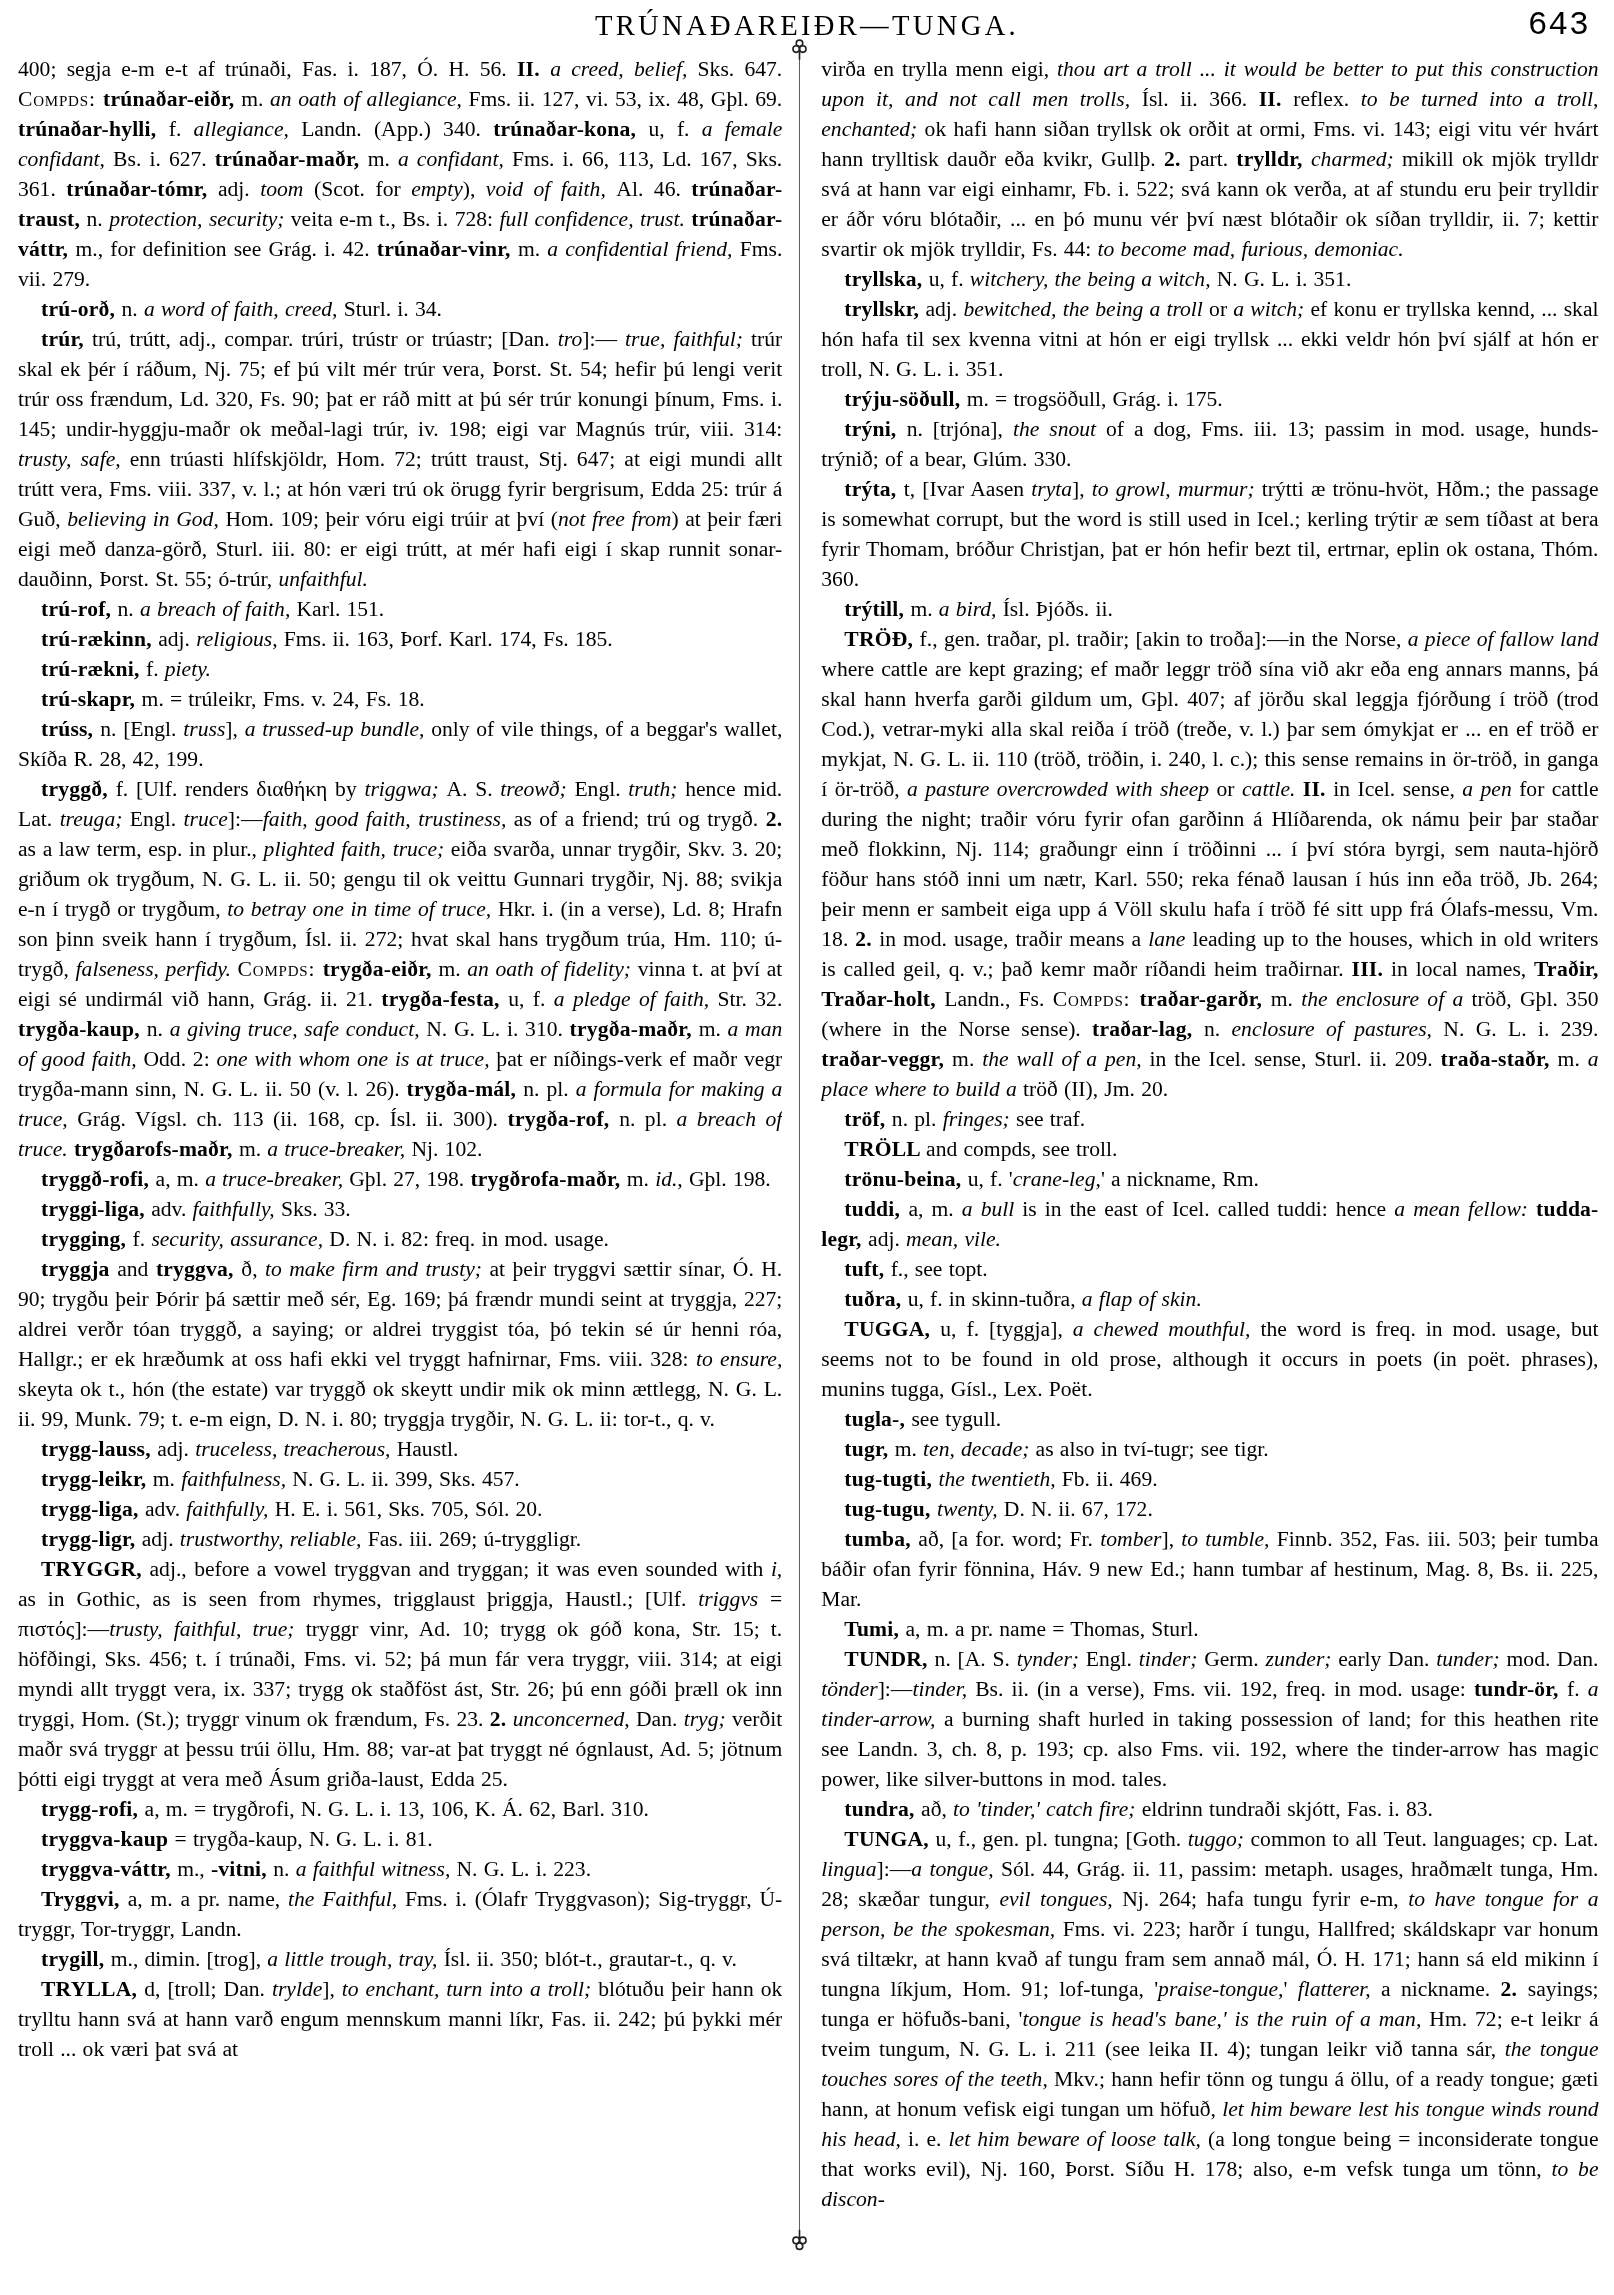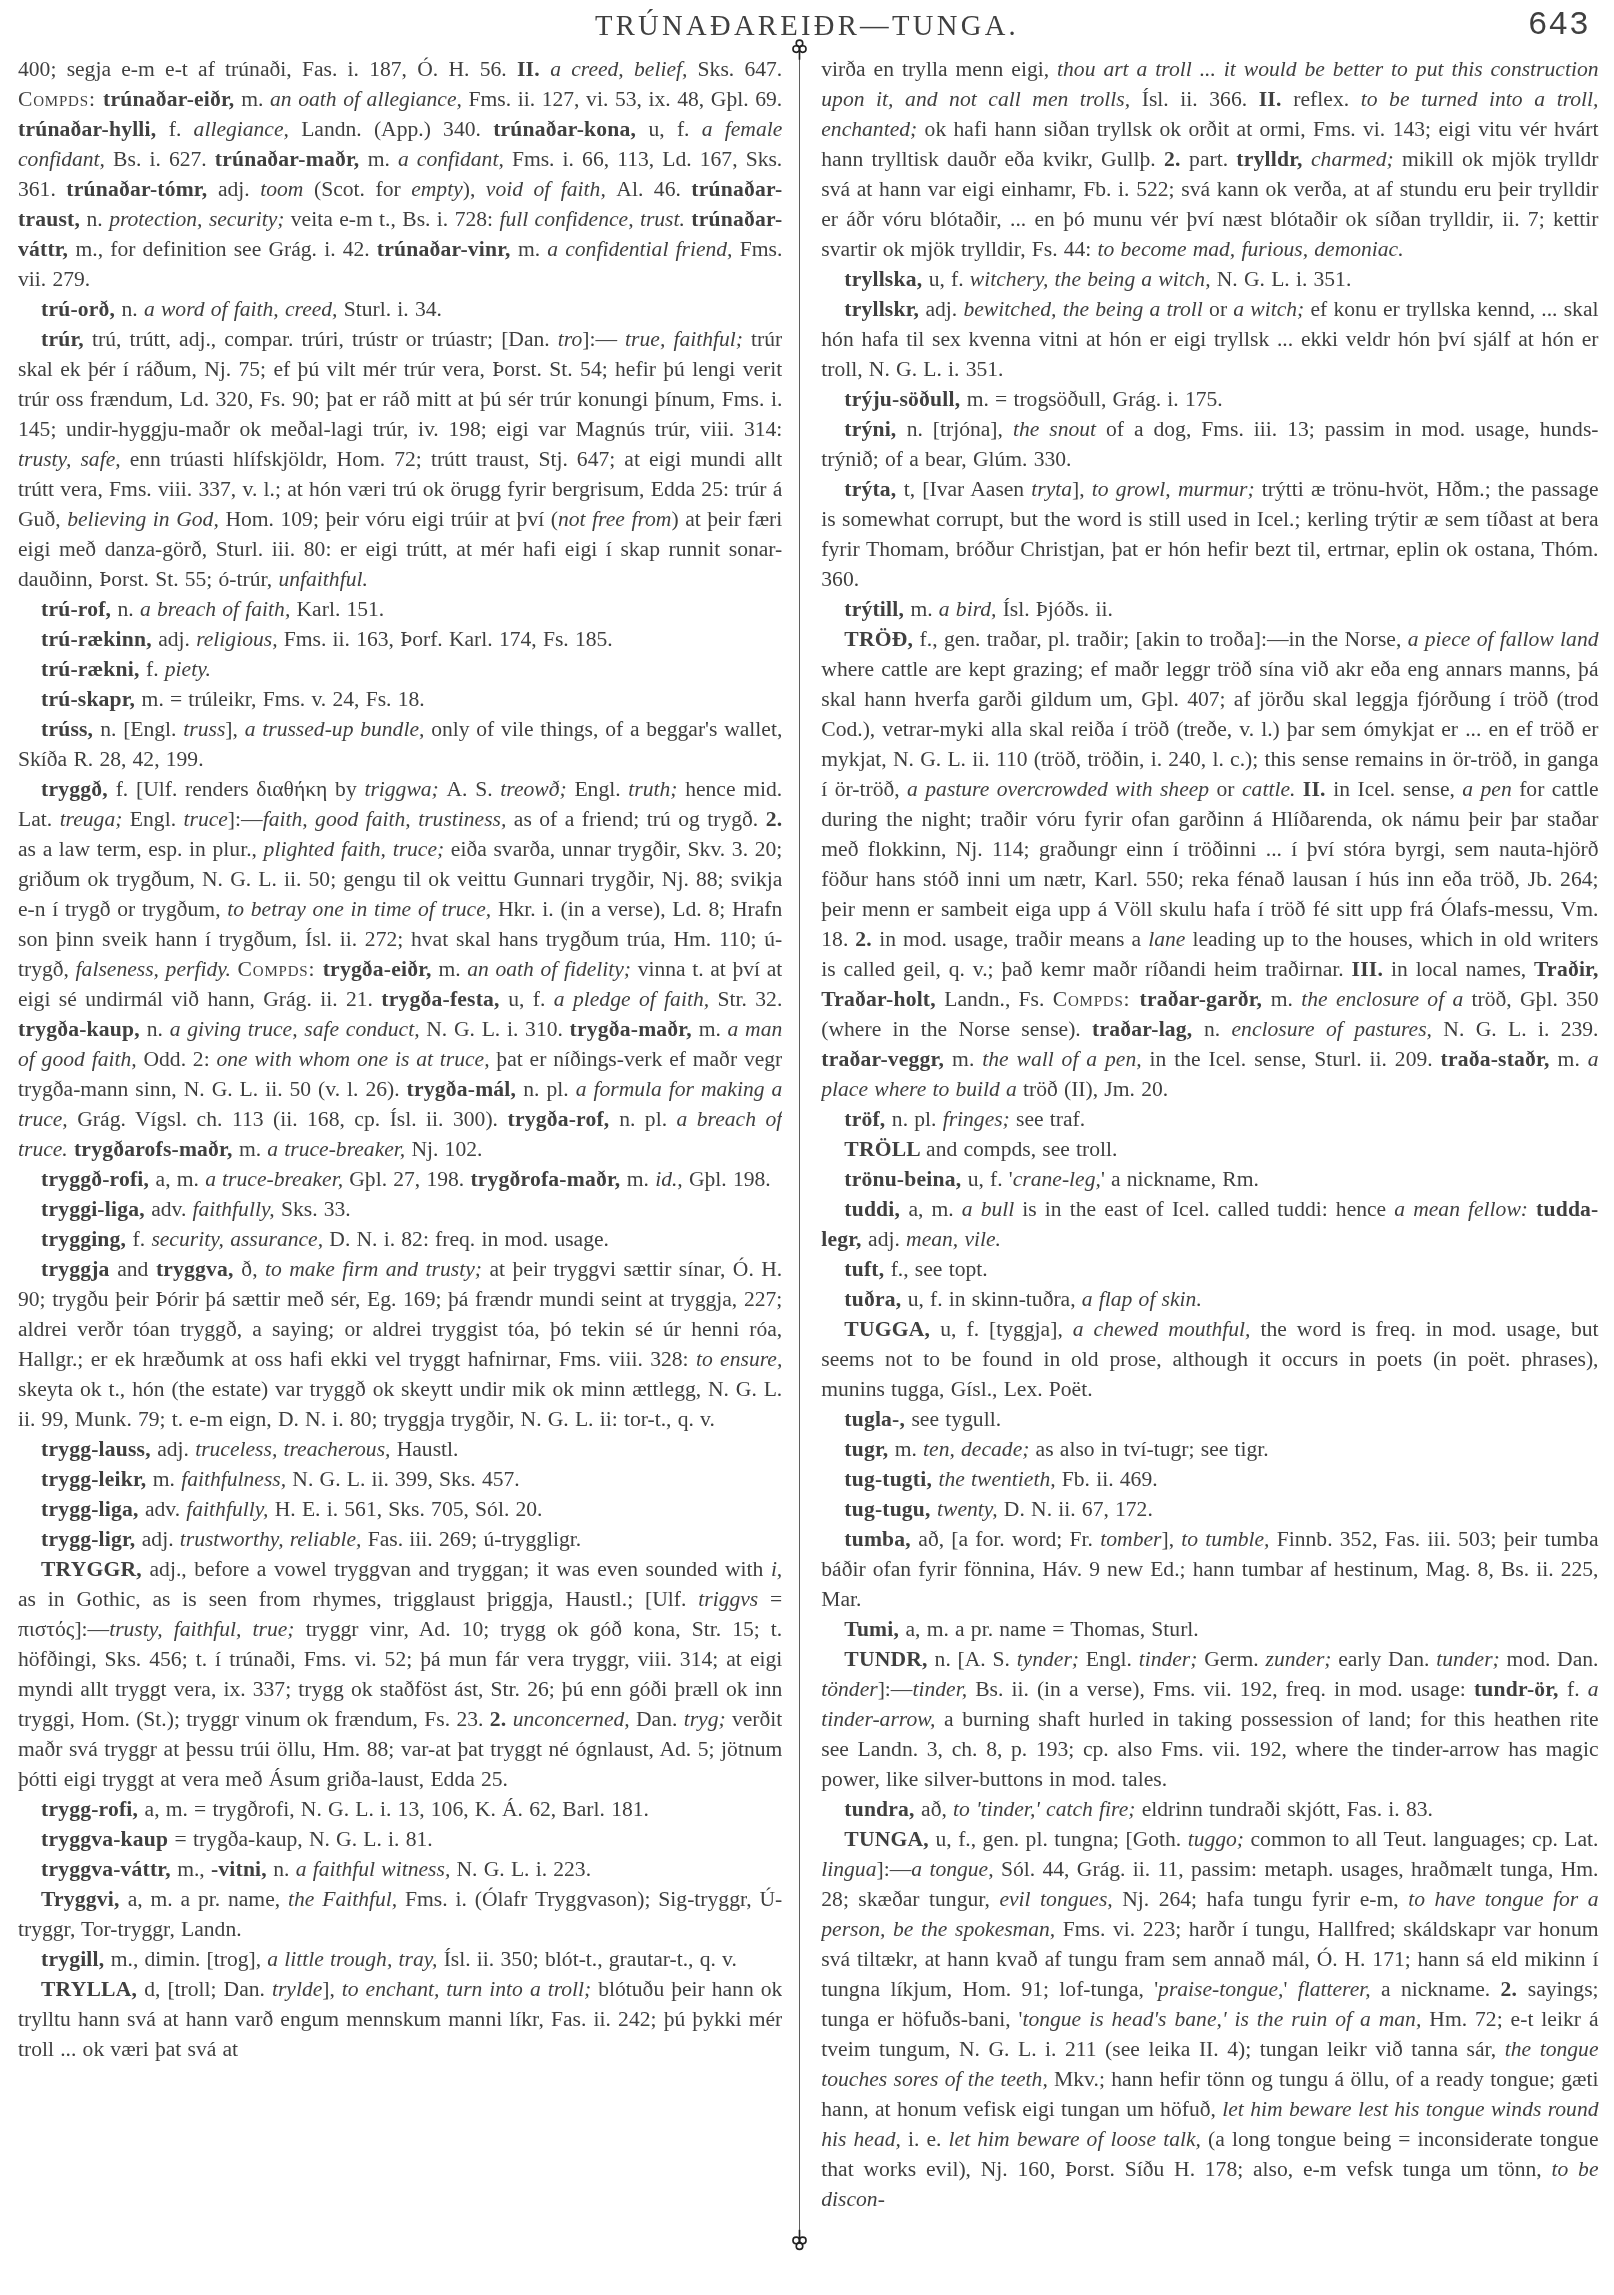--- a/index.html
+++ b/index.html
@@ -1,16 +1,16 @@
 <!DOCTYPE html>
 <html style="font-size:13px"><head>
 <meta charset="utf-8">
 <style>
   html,body{margin:0;padding:0;background:#e8e8e4;}
-  .page{position:relative;width:1614px;height:2295px;background:#ffffff;color:#404040;
+  .page{position:relative;width:1614px;height:2295px;background:#ffffff;color:#000000;
         font-family:"Liberation Serif","DejaVu Serif",serif;overflow:hidden;}
   .running-head{position:absolute;top:9.8px;left:0;width:100%;text-align:center;
         font-size:28.6px;letter-spacing:3.3px;font-weight:400;}
   .page-number{position:absolute;top:6.5px;right:24.5px;font-size:33px;letter-spacing:0.8px;font-family:Liberation Mono, monospace;}
   .columns{position:absolute;top:54px;left:18px;right:15.5px;bottom:13px;display:flex;overflow:hidden;}
   .col{overflow:hidden;text-align:justify;}
   .col.left{width:768px;margin-right:0;}
   .col.right{width:781px;margin-left:39px;}
   .entry{margin:0;padding:0;font-size:21.6px;line-height:30px;text-indent:23px;
          word-spacing:0.8px;}
@@ -64,21 +64,21 @@
         <p class="entry"><span class="hw">tryggð, </span><span class="rm">f. [Ulf. renders διαθήκη by </span><span class="gl">triggwa; </span><span class="rm">A. S. </span><span class="gl">treowð; </span><span class="rm">Engl. </span><span class="gl">truth; </span><span class="rm">hence mid. Lat. </span><span class="gl">treuga; </span><span class="rm">Engl. </span><span class="gl">truce</span><span class="rm">]:—</span><span class="gl">faith, good faith, trustiness, </span><span class="rm">as of a friend; trú og trygð. </span><span class="hw">2. </span><span class="rm">as a law term, esp. in plur., </span><span class="gl">plighted faith, truce; </span><span class="rm">eiða svarða, unnar trygðir, Skv. 3. 20; griðum ok trygðum, N. G. L. ii. 50; gengu til ok veittu Gunnari trygðir, Nj. 88; svikja e-n í trygð or trygðum, </span><span class="gl">to betray one in time of truce, </span><span class="rm">Hkr. i. (in a verse), Ld. 8; Hrafn son þinn sveik hann í trygðum, Ísl. ii. 272; hvat skal hans trygðum trúa, Hm. 110; ú-trygð, </span><span class="gl">falseness, perfidy. </span><span class="sc">Compds: </span><span class="hw">trygða-eiðr, </span><span class="rm">m. </span><span class="gl">an oath of fidelity; </span><span class="rm">vinna t. at því at eigi sé undirmál við hann, Grág. ii. 21. </span><span class="hw">trygða-festa, </span><span class="rm">u, f. </span><span class="gl">a pledge of faith, </span><span class="rm">Str. 32. </span><span class="hw">trygða-kaup, </span><span class="rm">n. </span><span class="gl">a giving truce, safe conduct, </span><span class="rm">N. G. L. i. 310. </span><span class="hw">trygða-maðr, </span><span class="rm">m. </span><span class="gl">a man of good faith, </span><span class="rm">Odd. 2: </span><span class="gl">one with whom one is at truce, </span><span class="rm">þat er níðings-verk ef maðr vegr trygða-mann sinn, N. G. L. ii. 50 (v. l. 26). </span><span class="hw">trygða-mál, </span><span class="rm">n. pl. </span><span class="gl">a formula for making a truce, </span><span class="rm">Grág. Vígsl. ch. 113 (ii. 168, cp. Ísl. ii. 300). </span><span class="hw">trygða-rof, </span><span class="rm">n. pl. </span><span class="gl">a breach of truce. </span><span class="hw">trygðarofs-maðr, </span><span class="rm">m. </span><span class="gl">a truce-breaker, </span><span class="rm">Nj. 102.</span></p>
         <p class="entry"><span class="hw">tryggð-rofi, </span><span class="rm">a, m. </span><span class="gl">a truce-breaker, </span><span class="rm">Gþl. 27, 198. </span><span class="hw">trygðrofa-maðr, </span><span class="rm">m. </span><span class="gl">id., </span><span class="rm">Gþl. 198.</span></p>
         <p class="entry"><span class="hw">tryggi-liga, </span><span class="rm">adv. </span><span class="gl">faithfully, </span><span class="rm">Sks. 33.</span></p>
         <p class="entry"><span class="hw">trygging, </span><span class="rm">f. </span><span class="gl">security, assurance, </span><span class="rm">D. N. i. 82: freq. in mod. usage.</span></p>
         <p class="entry"><span class="hw">tryggja </span><span class="rm">and </span><span class="hw">tryggva, </span><span class="rm">ð, </span><span class="gl">to make firm and trusty; </span><span class="rm">at þeir tryggvi sættir sínar, Ó. H. 90; trygðu þeir Þórir þá sættir með sér, Eg. 169; þá frændr mundi seint at tryggja, 227; aldrei verðr tóan tryggð, a saying; or aldrei tryggist tóa, þó tekin sé úr henni róa, Hallgr.; er ek hræðumk at oss hafi ekki vel tryggt hafnirnar, Fms. viii. 328: </span><span class="gl">to ensure, </span><span class="rm">skeyta ok t., hón (the estate) var tryggð ok skeytt undir mik ok minn ættlegg, N. G. L. ii. 99, Munk. 79; t. e-m eign, D. N. i. 80; tryggja trygðir, N. G. L. ii: tor-t., q. v.</span></p>
         <p class="entry"><span class="hw">trygg-lauss, </span><span class="rm">adj. </span><span class="gl">truceless, treacherous, </span><span class="rm">Haustl.</span></p>
         <p class="entry"><span class="hw">trygg-leikr, </span><span class="rm">m. </span><span class="gl">faithfulness, </span><span class="rm">N. G. L. ii. 399, Sks. 457.</span></p>
         <p class="entry"><span class="hw">trygg-liga, </span><span class="rm">adv. </span><span class="gl">faithfully, </span><span class="rm">H. E. i. 561, Sks. 705, Sól. 20.</span></p>
         <p class="entry"><span class="hw">trygg-ligr, </span><span class="rm">adj. </span><span class="gl">trustworthy, reliable, </span><span class="rm">Fas. iii. 269; ú-tryggligr.</span></p>
         <p class="entry"><span class="hw">TRYGGR, </span><span class="rm">adj., before a vowel tryggvan and tryggan; it was even sounded with </span><span class="gl">i, </span><span class="rm">as in Gothic, as is seen from rhymes, trigglaust þriggja, Haustl.; [Ulf. </span><span class="gl">triggvs </span><span class="rm">= πιστός]:—</span><span class="gl">trusty, faithful, true; </span><span class="rm">tryggr vinr, Ad. 10; trygg ok góð kona, Str. 15; t. höfðingi, Sks. 456; t. í trúnaði, Fms. vi. 52; þá mun fár vera tryggr, viii. 314; at eigi myndi allt tryggt vera, ix. 337; trygg ok staðföst ást, Str. 26; þú enn góði þræll ok inn tryggi, Hom. (St.); tryggr vinum ok frændum, Fs. 23. </span><span class="hw">2. </span><span class="gl">unconcerned, </span><span class="rm">Dan. </span><span class="gl">tryg; </span><span class="rm">verðit maðr svá tryggr at þessu trúi öllu, Hm. 88; var-at þat tryggt né ógnlaust, Ad. 5; jötnum þótti eigi tryggt at vera með Ásum griða-laust, Edda 25.</span></p>
-        <p class="entry"><span class="hw">trygg-rofi, </span><span class="rm">a, m. = trygðrofi, N. G. L. i. 13, 106, K. Á. 62, Barl. 181.</span></p>
+        <p class="entry"><span class="hw">trygg-rofi, </span><span class="rm">a, m. = trygðrofi, N. G. L. i. 13, 106, K. Á. 62, Barl. 310.</span></p>
         <p class="entry"><span class="hw">tryggva-kaup </span><span class="rm">= trygða-kaup, N. G. L. i. 81.</span></p>
         <p class="entry"><span class="hw">tryggva-váttr, </span><span class="rm">m., </span><span class="hw">-vitni, </span><span class="rm">n. </span><span class="gl">a faithful witness, </span><span class="rm">N. G. L. i. 223.</span></p>
         <p class="entry"><span class="hw">Tryggvi, </span><span class="rm">a, m. a pr. name, </span><span class="gl">the Faithful, </span><span class="rm">Fms. i. (Ólafr Tryggvason); Sig-tryggr, Ú-tryggr, Tor-tryggr, Landn.</span></p>
         <p class="entry"><span class="hw">trygill, </span><span class="rm">m., dimin. [trog], </span><span class="gl">a little trough, tray, </span><span class="rm">Ísl. ii. 350; blót-t., grautar-t., q. v.</span></p>
         <p class="entry"><span class="hw">TRYLLA, </span><span class="rm">d, [troll; Dan. </span><span class="gl">trylde</span><span class="rm">], </span><span class="gl">to enchant, turn into a troll; </span><span class="rm">blótuðu þeir hann ok trylltu hann svá at hann varð engum mennskum manni líkr, Fas. ii. 242; þú þykki mér troll ... ok væri þat svá at</span></p>
       </div>
     <div class="col right" id="col-right">
         <p class="entry cont"><span class="rm">virða en trylla menn eigi, </span><span class="gl">thou art a troll ... it would be better to put this construction upon it, and not call men trolls, </span><span class="rm">Ísl. ii. 366. </span><span class="hw">II. </span><span class="rm">reflex. </span><span class="gl">to be turned into a troll, enchanted; </span><span class="rm">ok hafi hann siðan tryllsk ok orðit at ormi, Fms. vi. 143; eigi vitu vér hvárt hann trylltisk dauðr eða kvikr, Gullþ. </span><span class="hw">2. </span><span class="rm">part. </span><span class="hw">trylldr, </span><span class="gl">charmed; </span><span class="rm">mikill ok mjök trylldr svá at hann var eigi einhamr, Fb. i. 522; svá kann ok verða, at af stundu eru þeir trylldir er áðr vóru blótaðir, ... en þó munu vér því næst blótaðir ok síðan trylldir, ii. 7; kettir svartir ok mjök trylldir, Fs. 44: </span><span class="gl">to become mad, furious, demoniac.</span></p>
         <p class="entry"><span class="hw">tryllska, </span><span class="rm">u, f. </span><span class="gl">witchery, the being a witch, </span><span class="rm">N. G. L. i. 351.</span></p>
         <p class="entry"><span class="hw">tryllskr, </span><span class="rm">adj. </span><span class="gl">bewitched, the being a troll </span><span class="rm">or </span><span class="gl">a witch; </span><span class="rm">ef konu er tryllska kennd, ... skal hón hafa til sex kvenna vitni at hón er eigi tryllsk ... ekki veldr hón því sjálf at hón er troll, N. G. L. i. 351.</span></p>

